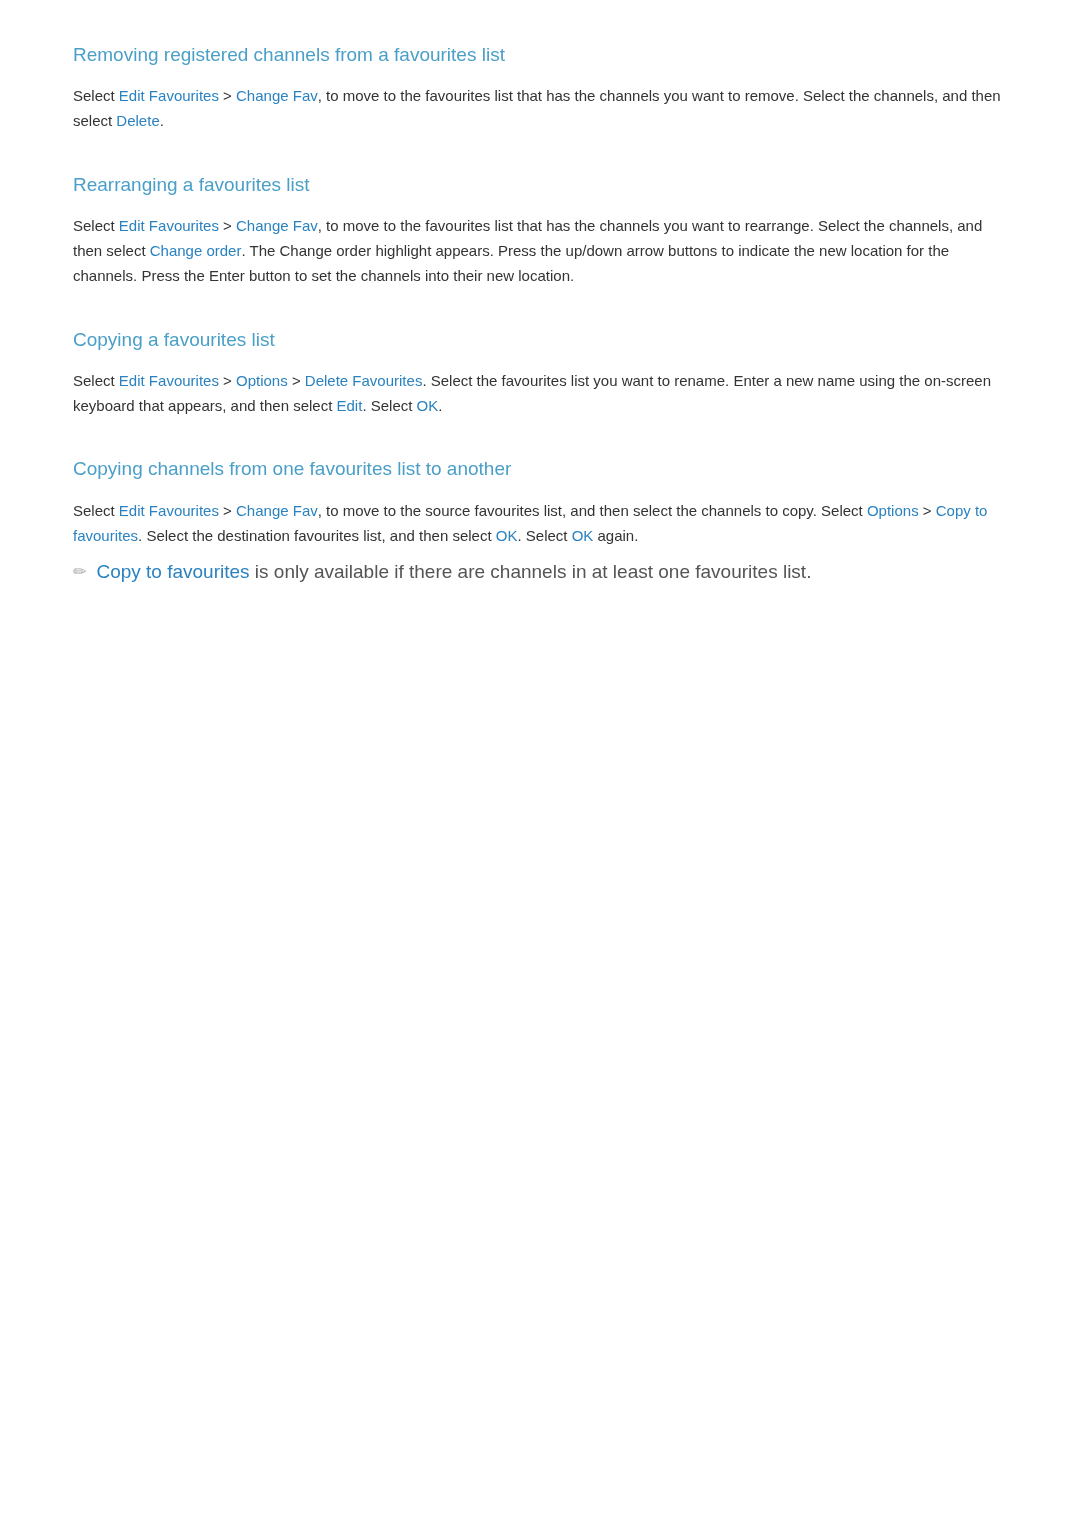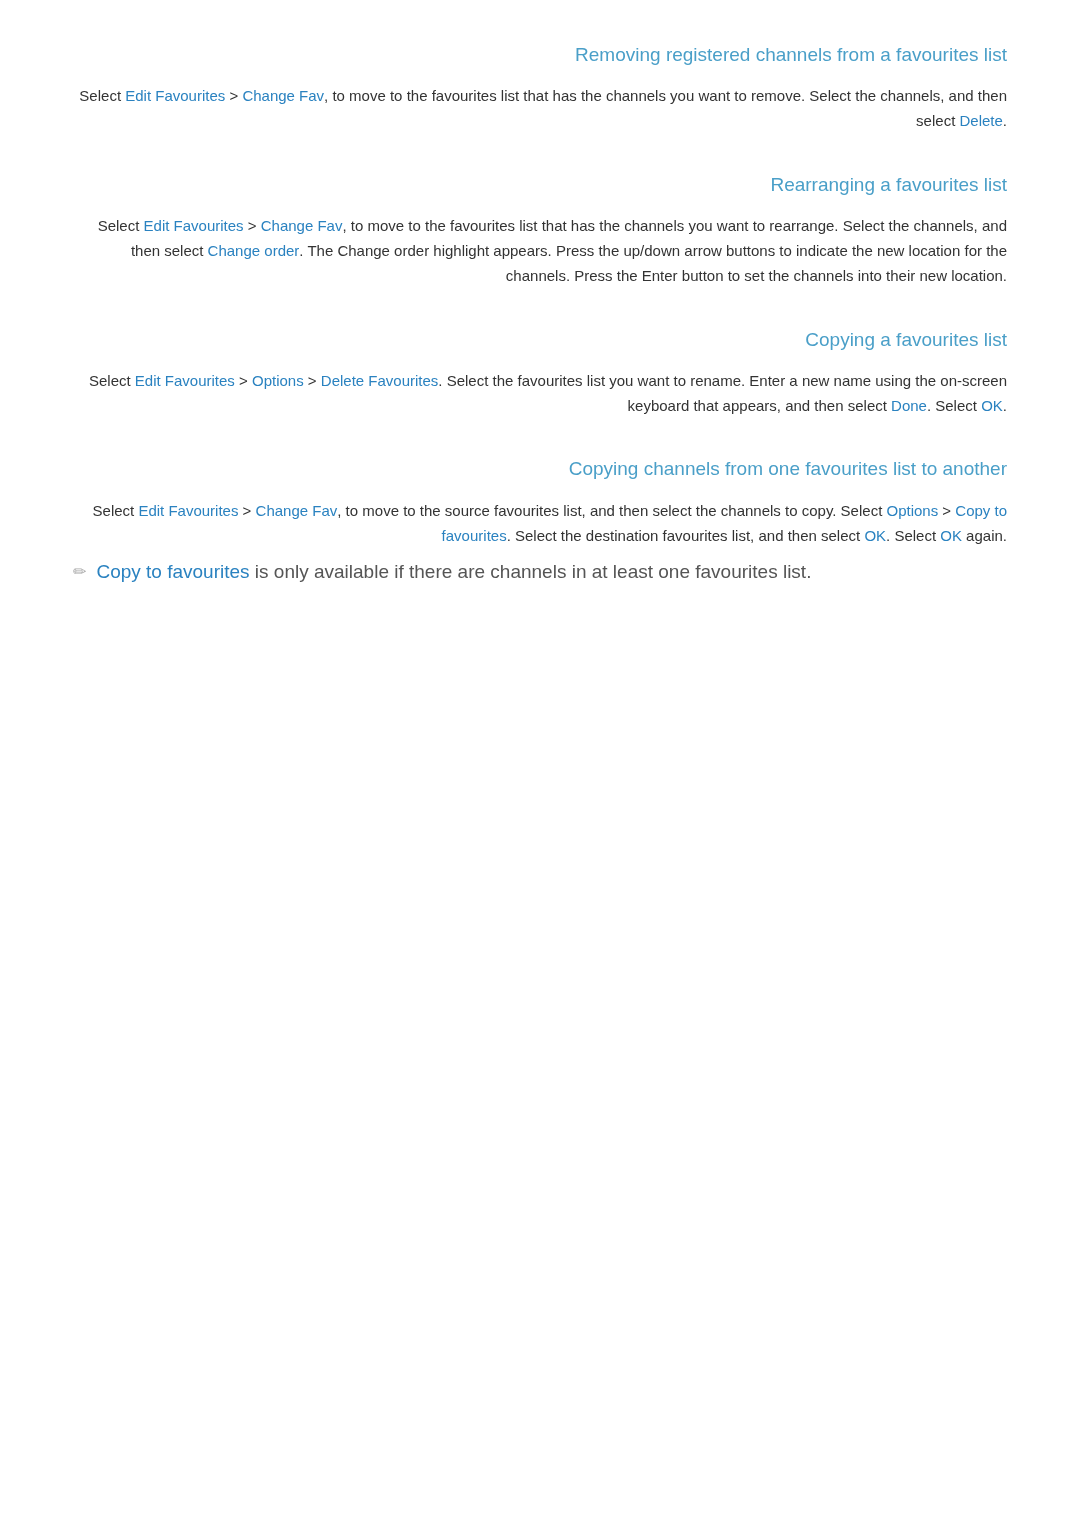--- a/index.html
+++ b/index.html
@@ -21,28 +21,26 @@
     .section {
       margin-bottom: 36px;
     }
 
     .section-title {
       font-size: 19px;
       font-weight: 400;
       color: #4a9fc8;
       margin-bottom: 14px;
       padding-bottom: 0;
-      text-align: right;
     }
 
     .section-body {
       font-size: 15px;
       color: #333333;
       line-height: 1.65;
-      text-align: right;
     }
 
     .highlight {
       color: #2a82c0;
       font-weight: 500;
     }
 
     .note-block {
       display: flex;
       align-items: flex-start;
@@ -78,21 +76,21 @@
   <div class="section">
     <h2 class="section-title">Rearranging a favourites list</h2>
     <p class="section-body">
       Select <span class="highlight">Edit Favourites</span> &gt; <span class="highlight">Change Fav</span>, to move to the favourites list that has the channels you want to rearrange. Select the channels, and then select <span class="highlight">Change order</span>. The Change order highlight appears. Press the up/down arrow buttons to indicate the new location for the channels. Press the Enter button to set the channels into their new location.
     </p>
   </div>
 
   <div class="section">
     <h2 class="section-title">Copying a favourites list</h2>
     <p class="section-body">
-      Select <span class="highlight">Edit Favourites</span> &gt; <span class="highlight">Options</span> &gt; <span class="highlight">Delete Favourites</span>. Select the favourites list you want to rename. Enter a new name using the on-screen keyboard that appears, and then select <span class="highlight">Done</span>. Select <span class="highlight">OK</span>.
+      Select <span class="highlight">Edit Favourites</span> &gt; <span class="highlight">Options</span> &gt; <span class="highlight">Delete Favourites</span>. Select the favourites list you want to rename. Enter a new name using the on-screen keyboard that appears, and then select <span class="highlight">Edit</span>. Select <span class="highlight">OK</span>.
     </p>
   </div>
 
   <div class="section">
     <h2 class="section-title">Copying channels from one favourites list to another</h2>
     <p class="section-body">
       Select <span class="highlight">Edit Favourites</span> &gt; <span class="highlight">Change Fav</span>, to move to the source favourites list, and then select the channels to copy. Select <span class="highlight">Options</span> &gt; <span class="highlight">Copy to favourites</span>. Select the destination favourites list, and then select <span class="highlight">OK</span>. Select <span class="highlight">OK</span> again.
     </p>
     <div class="note-block">
       <span class="note-icon">✏</span>

